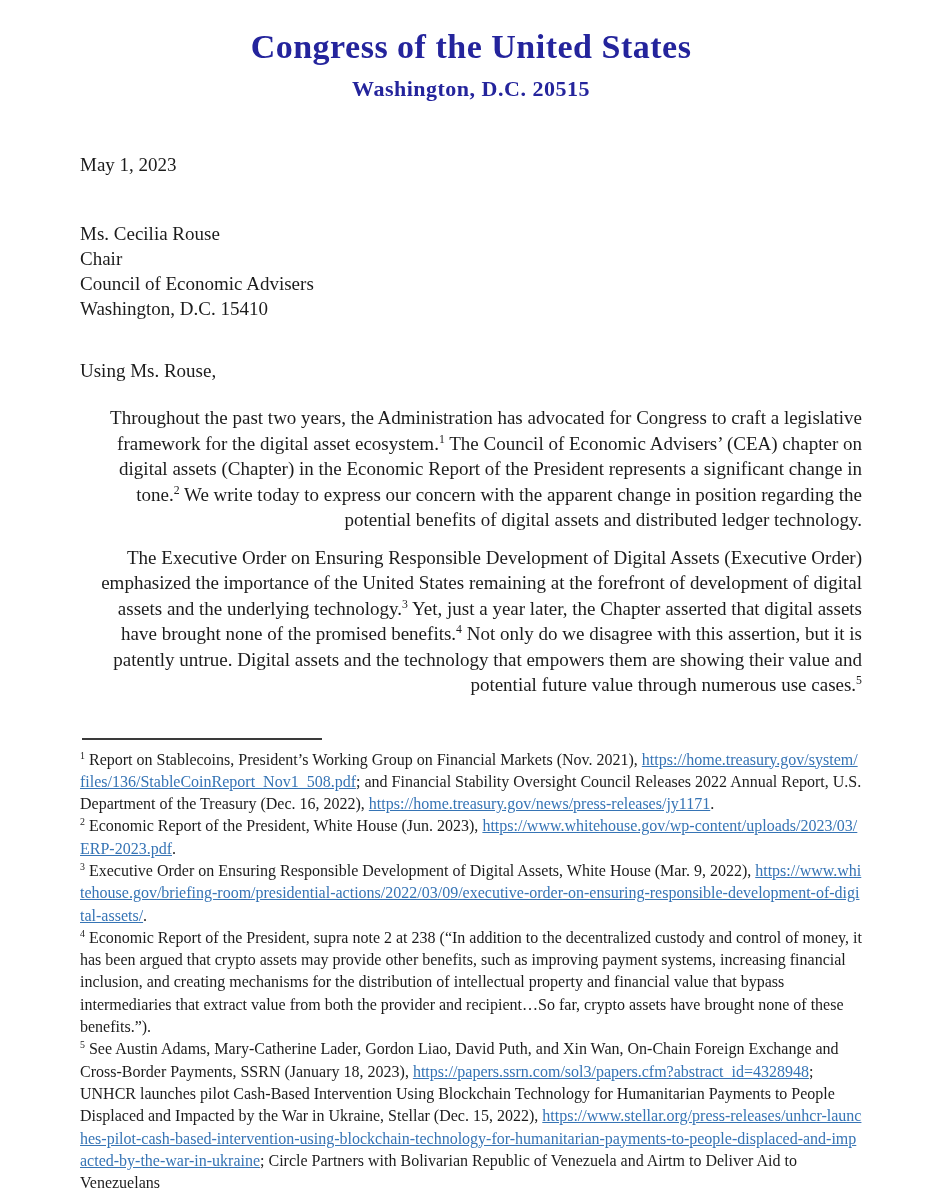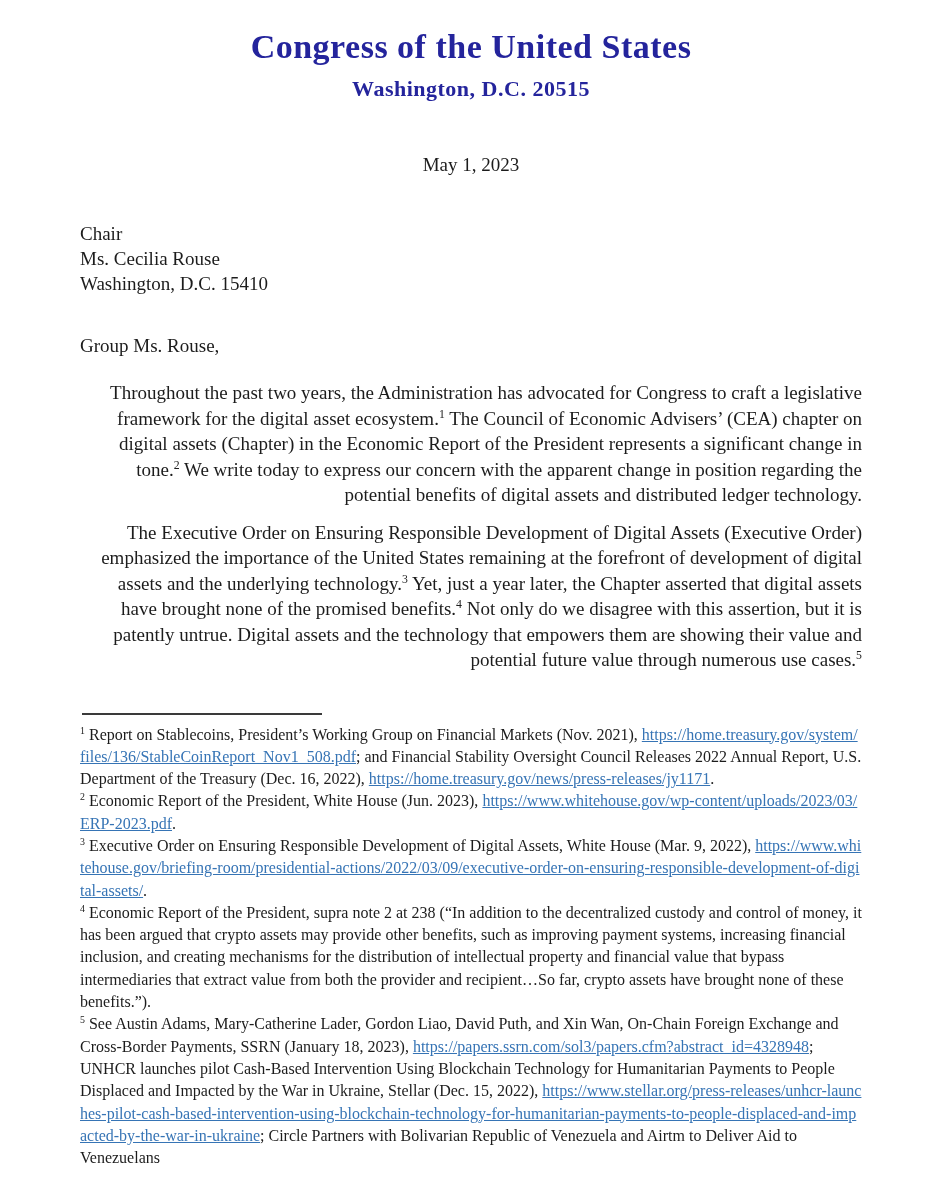--- a/index.html
+++ b/index.html
@@ -31,21 +31,20 @@
   .letterhead-subtitle {
     font-weight: bold;
     font-size: 22px;
     line-height: 26px;
     margin-top: 10px;
     color: var(--brand-color, #24249c);
     letter-spacing: 0.5px;
   }
   
   .date-line {
-    text-align: center;
     font-size: 19px;
     margin-top: 52px;
   }
   
   .recipient { margin-top: 45px; font-size: 19px; line-height: 25px; }
   
   .salutation { margin-top: 37px; font-size: 19px; line-height: 25px; }
   
   .body-paragraph {
     font-size: 19px;
@@ -87,26 +86,27 @@
 <div class="page">
 
   <div class="letterhead">
     <div class="letterhead-title">Congress of the United States</div>
     <div class="letterhead-subtitle">Washington, D.C. 20515</div>
   </div>
 
   <div class="date-line">May 1, 2023</div>
 
   <div class="recipient">
+    <div>Ms. Cecilia Rouse</div>
     <div>Chair</div>
-    <div>Ms. Cecilia Rouse</div>
+    <div>Council of Economic Advisers</div>
     <div>Washington, D.C. 15410</div>
   </div>
 
-  <div class="salutation">Group Ms. Rouse,</div>
+  <div class="salutation">Using Ms. Rouse,</div>
 
   <div class="body-paragraph"><span class="regular">Throughout the past two years, the Administration has advocated for Congress to craft a legislative framework for the digital asset ecosystem.</span><sup class="fn-ref">1</sup><span class="regular"> The Council of Economic Advisers’ (CEA) chapter on digital assets (Chapter) in the Economic Report of the President represents a significant change in tone.</span><sup class="fn-ref">2</sup><span class="regular"> We write today to express our concern with the apparent change in position regarding the potential benefits of digital assets and distributed ledger technology.</span></div>
 
   <div class="body-paragraph"><span class="regular">The Executive Order on Ensuring Responsible Development of Digital Assets (Executive Order) emphasized the importance of the United States remaining at the forefront of development of digital assets and the underlying technology.</span><sup class="fn-ref">3</sup><span class="regular"> Yet, just a year later, the Chapter asserted that digital assets have brought none of the promised benefits.</span><sup class="fn-ref">4</sup><span class="regular"> Not only do we disagree with this assertion, but it is patently untrue. Digital assets and the technology that empowers them are showing their value and potential future value through numerous use cases.</span><sup class="fn-ref">5</sup></div>
 
   <hr class="footnote-separator">
 
   <div class="footnotes">
     <div class="footnote"><sup class="fn-ref">1</sup><span class="regular"> </span><span class="italic">Report on Stablecoins,</span><span class="regular"> President’s Working Group on Financial Markets (Nov. 2021), </span><a class="link" href="#">https://home.treasury.gov/system/files/136/StableCoinReport_Nov1_508.pdf</a><span class="regular">; and </span><span class="italic">Financial Stability Oversight Council Releases 2022 Annual Report,</span><span class="regular"> U.S. Department of the Treasury (Dec. 16, 2022), </span><a class="link" href="#">https://home.treasury.gov/news/press-releases/jy1171</a><span class="regular">.</span></div>
     <div class="footnote"><sup class="fn-ref">2</sup><span class="regular"> </span><span class="italic">Economic Report of the President</span><span class="regular">, White House (Jun. 2023), </span><a class="link" href="#">https://www.whitehouse.gov/wp-content/uploads/2023/03/ERP-2023.pdf</a><span class="regular">.</span></div>

